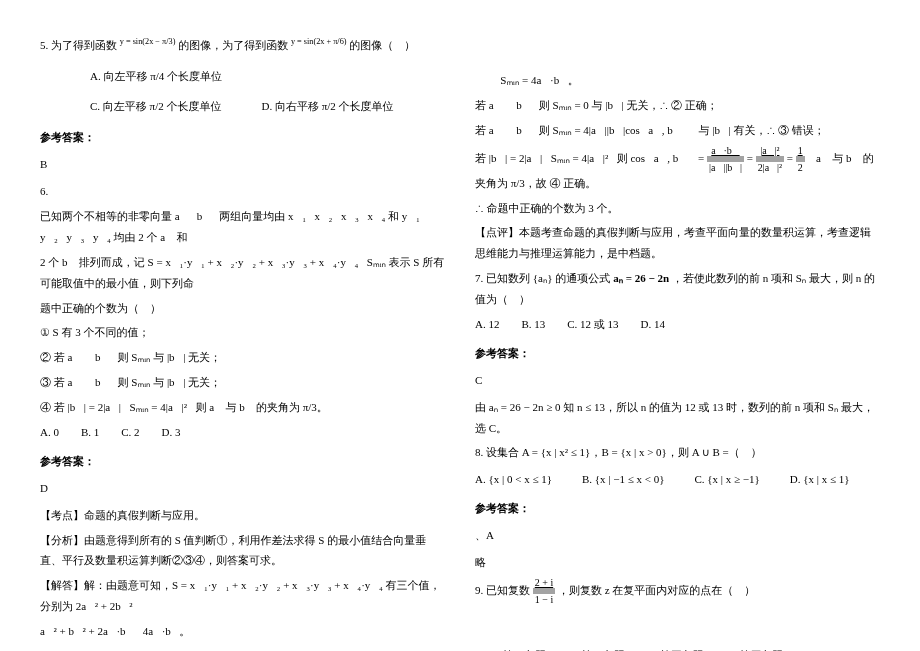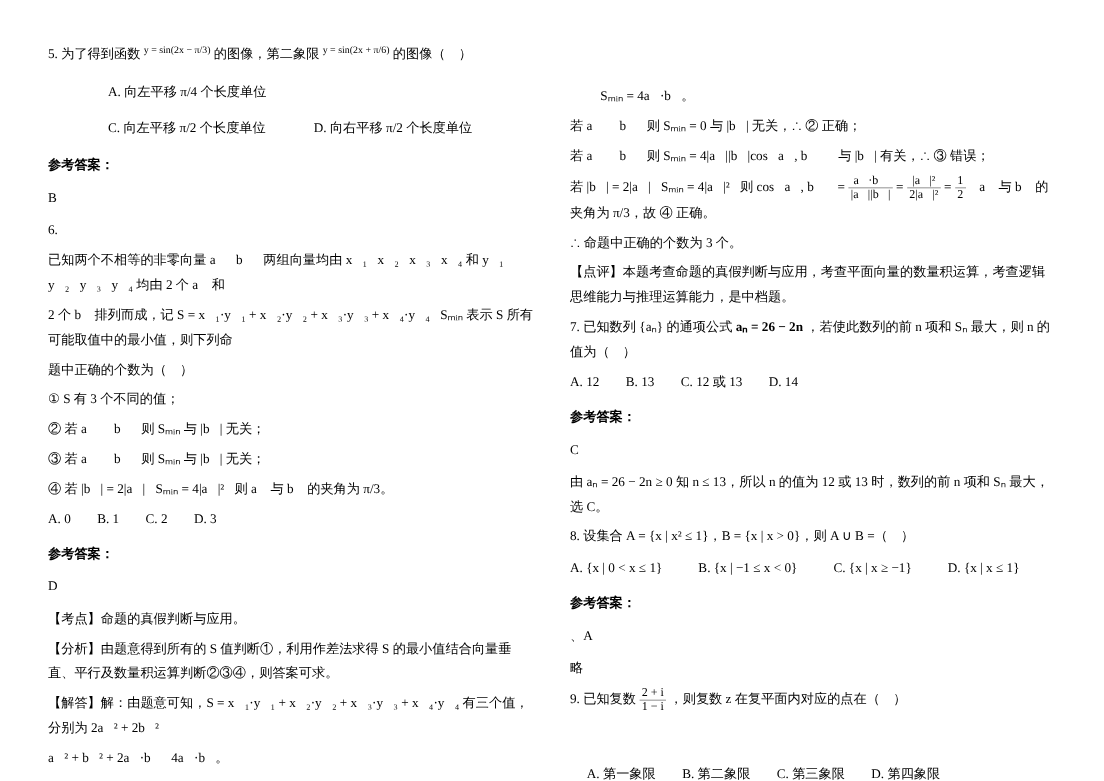--- a/index.html
+++ b/index.html
@@ -44,37 +44,37 @@
   .opt {
     white-space: nowrap;
   }
   .frac {
     display: inline-block;
     text-align: center;
     vertical-align: middle;
     font-size: 10px;
     line-height: 1.1;
   }
-  .frac .n { display:block; border-bottom:1px solid #a3a3a3; padding:0 2px;}
+  .frac .n { display:block; border-bottom:6px solid #a3a3a3; padding:0 2px;text-decoration:underline;}
   .frac .d { display:block; padding:0 2px;}
   sup { font-size:0.75em; vertical-align: super;}
   .mline { margin: 4px 0;}
   .indent { margin-left: 14px; margin-top: 40px;}
 </style>
 </head>
 <body>
 
 <div class="page">
 
   <div class="col">
 
     <div class="mline">
       <span>5. 为了得到函数</span>
       <sup>y = sin(2x − π/3)</sup>
-      <span>的图像，第二象限</span>
+      <span>的图像，为了得到函数</span>
       <sup>y = sin(2x + π/6)</sup>
       <span>的图像（　）</span>
     </div>
     <div class="opts">
       <div class="opt">A. 向左平移 π/4 个长度单位</div>
     </div>
     <div class="opts">
       <div class="opt">C. 向左平移 π/2 个长度单位</div>
       <div class="opt">D. 向右平移 π/2 个长度单位</div>
     </div>

